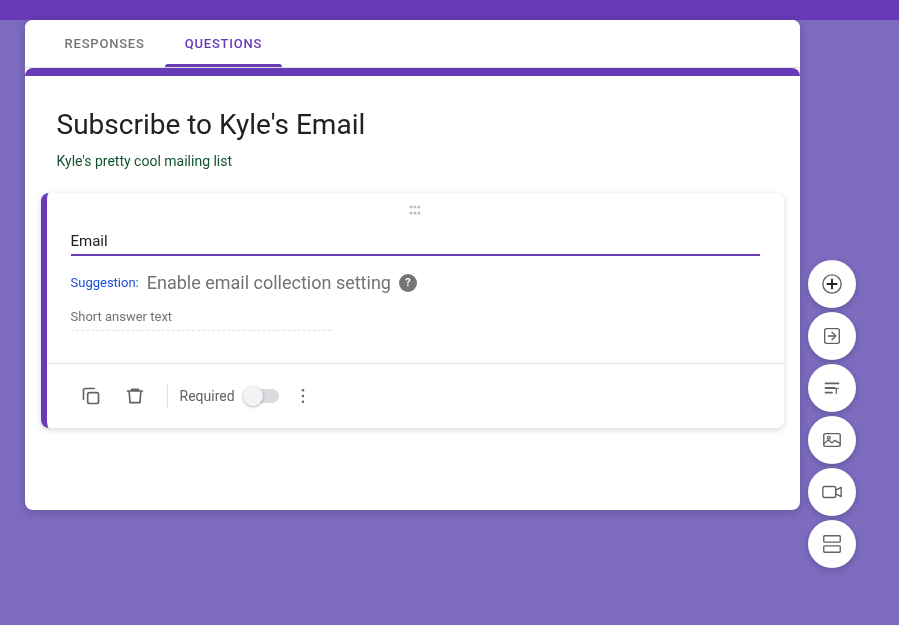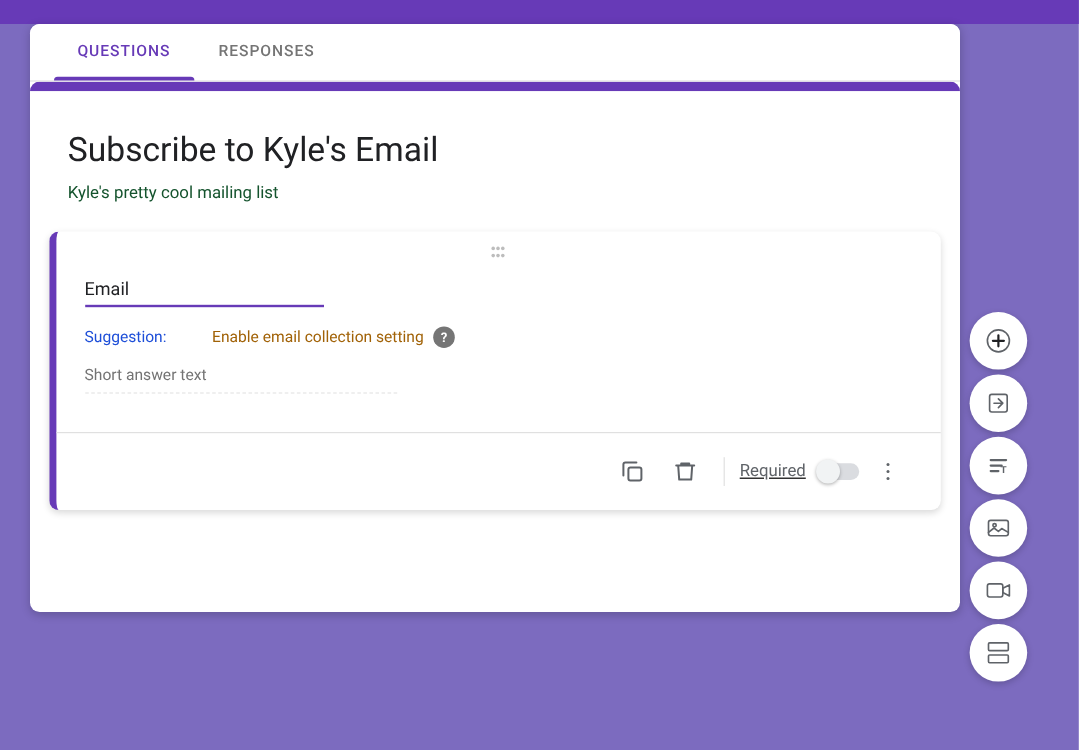--- a/index.html
+++ b/index.html
@@ -114,21 +114,20 @@
 
     .question-body {
       padding: 0 24px 16px 24px;
     }
 
     .question-top {
       display: flex;
       align-items: flex-start;
       gap: 20px;
       margin-bottom: 16px;
-      flex-direction: column;
     }
 
     .question-input-wrapper {
       flex: 1;
     }
 
     .question-input {
       width: 100%;
       border: none;
       border-bottom: 2px solid #673ab7;
@@ -174,25 +173,24 @@
       gap: 8px;
       margin-bottom: 16px;
     }
 
     .suggestion-label {
       font-size: 13px;
       color: #1d4ed8;
     }
 
     .suggestion-link {
-      font-size: 13px;
-      color: #a16207;
+      font-size: 18px;
+      color: #737373;
       cursor: pointer;
       text-decoration: none;
-      margin-left: 30px;
     }
 
     .help-icon {
       width: 18px;
       height: 18px;
       border-radius: 50%;
       background: #757575;
       color: white;
       font-size: 11px;
       display: inline-flex;
@@ -212,24 +210,22 @@
 
     .divider {
       height: 1px;
       background: #e0e0e0;
       margin: 16px 0 12px;
     }
 
     .question-footer {
       display: flex;
       align-items: center;
-      justify-content: flex-end;
       padding: 0 24px 12px;
       gap: 4px;
-      text-decoration: underline;
     }
 
     .footer-icon-btn {
       width: 40px;
       height: 40px;
       border-radius: 50%;
       display: flex;
       align-items: center;
       justify-content: center;
       cursor: pointer;
@@ -335,25 +331,25 @@
 </head>
 <body>
 
 <div class="top-bar"></div>
 
 <div class="main-container">
 
   <div class="form-container">
 
     <div class="tabs">
+      <div class="tab">
+        <span>RESPONSES</span>
+      </div>
       <div class="tab active">
         <span>QUESTIONS</span>
-      </div>
-      <div class="tab">
-        <span>RESPONSES</span>
       </div>
     </div>
 
     <div class="form-header">
       <div class="form-title">Subscribe to Kyle's Email</div>
       <div class="form-description">Kyle's pretty cool mailing list</div>
     </div>
 
     <div class="question-card">
 

